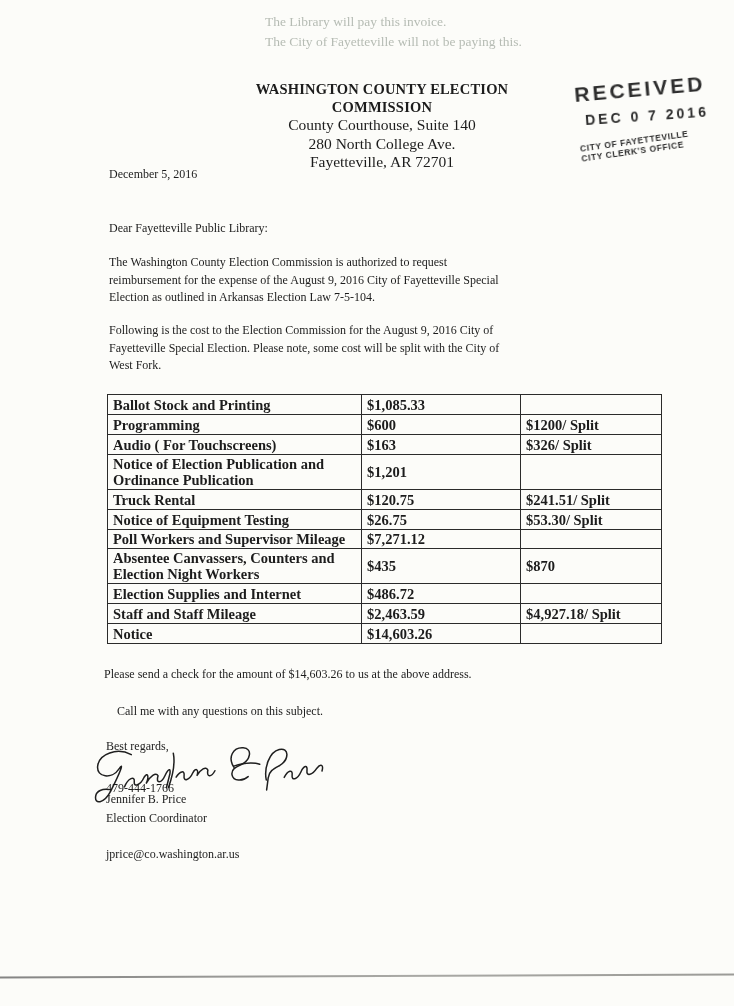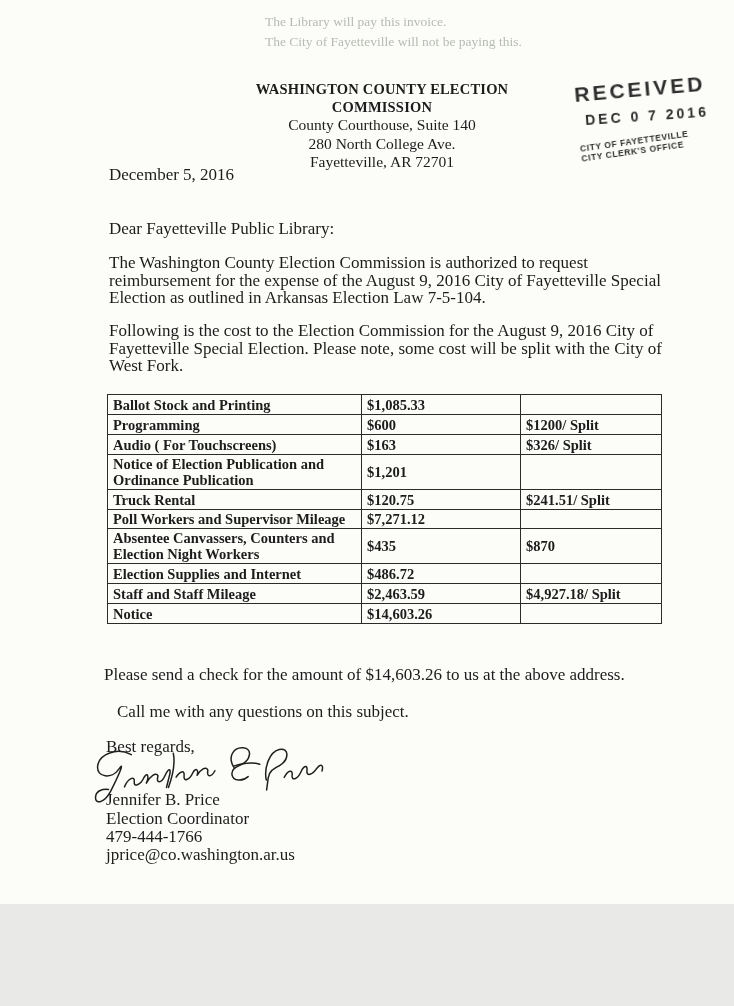--- a/index.html
+++ b/index.html
@@ -1,17 +1,17 @@
 <!DOCTYPE html>
 <html><head>
 <meta charset="utf-8">
 <style>
   html,body{margin:0;padding:0;background:#e9e9e7;}
   #page{
-    position:relative;width:734px;height:904px;margin:0 auto;
+    position:relative;width:734px;height:1006px;margin:0 auto;
     background:#fcfcf9;overflow:hidden;
     font-family:"Liberation Serif", serif;color:#1c1c1c;
   }
   .abs{position:absolute;}
   .preline{white-space:pre-line;}
 
   
   .faint-note{
     top:12px;left:265px;width:300px;
     font-size:13.5px;line-height:20px;color:#b6bcb4;
@@ -26,21 +26,21 @@
   
   .stamp{top:76px;left:575px;width:160px;color:#2e2e2e;
     font-family:"Liberation Sans", sans-serif;transform:rotate(-2deg);}
   .stamp-received{font-size:21px;font-weight:600;letter-spacing:3px;
     transform:rotate(-3deg);filter:blur(0.3px);}
   .stamp-date{margin-top:7px;margin-left:10px;font-size:14px;font-weight:600;
     letter-spacing:3px;transform:rotate(-2deg);filter:blur(0.3px);}
   .stamp-office{margin-top:10px;margin-left:4px;font-size:8.5px;font-weight:700;
     line-height:10px;letter-spacing:0.6px;transform:rotate(-6deg);filter:blur(0.2px);}
 
-  .body-text{font-size:17px;line-height:17.5px;}
+  .body-text{font-size:12px;line-height:17.5px;}
   .date-line{top:166px;left:109px;}
   .salutation{top:220px;left:109px;}
   .para1{top:254px;left:109px;width:575px;}
   .para2{top:322px;left:109px;width:575px;}
 
   
   .cost-table-wrap{top:394px;left:107px;}
   table.cost{border-collapse:collapse;table-layout:fixed;width:531px;}
   table.cost td{
     border:1.6px solid #2b2b2b;
@@ -54,21 +54,21 @@
 
   .please-line{top:666px;left:104px;}
   .call-line{top:703px;left:106px;margin-left:11px;}
   .regards-line{top:738px;left:106px;}
 
   .signature{top:742px;left:88px;width:240px;height:62px;transform:rotate(-2deg);}
 
   .signer{left:106px;}
   .signer-name{top:791px;}
   .signer-title{top:810px;}
-  .signer-phone{top:828px;}
+  .signer-phone{top:780px;}
   .signer-email{top:846px;}
 
   
   .page-bottom-edge{
     top:975px;left:-4px;width:742px;height:1.5px;
     background:linear-gradient(to right,#6f6f6f,#9a9a96 55%,#8a8a86);
     transform:rotate(-0.25deg);opacity:0.85;
   }
 </style>
 </head>
@@ -126,20 +126,25 @@
       <tr>
         <td class="item-col">Notice of Election Publication and Ordinance Publication</td>
         <td class="cost-col">$1,201</td>
         <td class="split-col"></td>
       </tr>
       <tr class="single">
         <td class="item-col">Truck Rental</td>
         <td class="cost-col">$120.75</td>
         <td class="split-col">$241.51/ Split</td>
       </tr>
+      <tr class="single">
+        <td class="item-col">Notice of Equipment Testing</td>
+        <td class="cost-col">$26.75</td>
+        <td class="split-col">$53.30/ Split</td>
+      </tr>
       <tr>
         <td class="item-col">Poll Workers and Supervisor Mileage</td>
         <td class="cost-col">$7,271.12</td>
         <td class="split-col"></td>
       </tr>
       <tr>
         <td class="item-col">Absentee Canvassers, Counters and Election Night Workers</td>
         <td class="cost-col">$435</td>
         <td class="split-col">$870</td>
       </tr>

